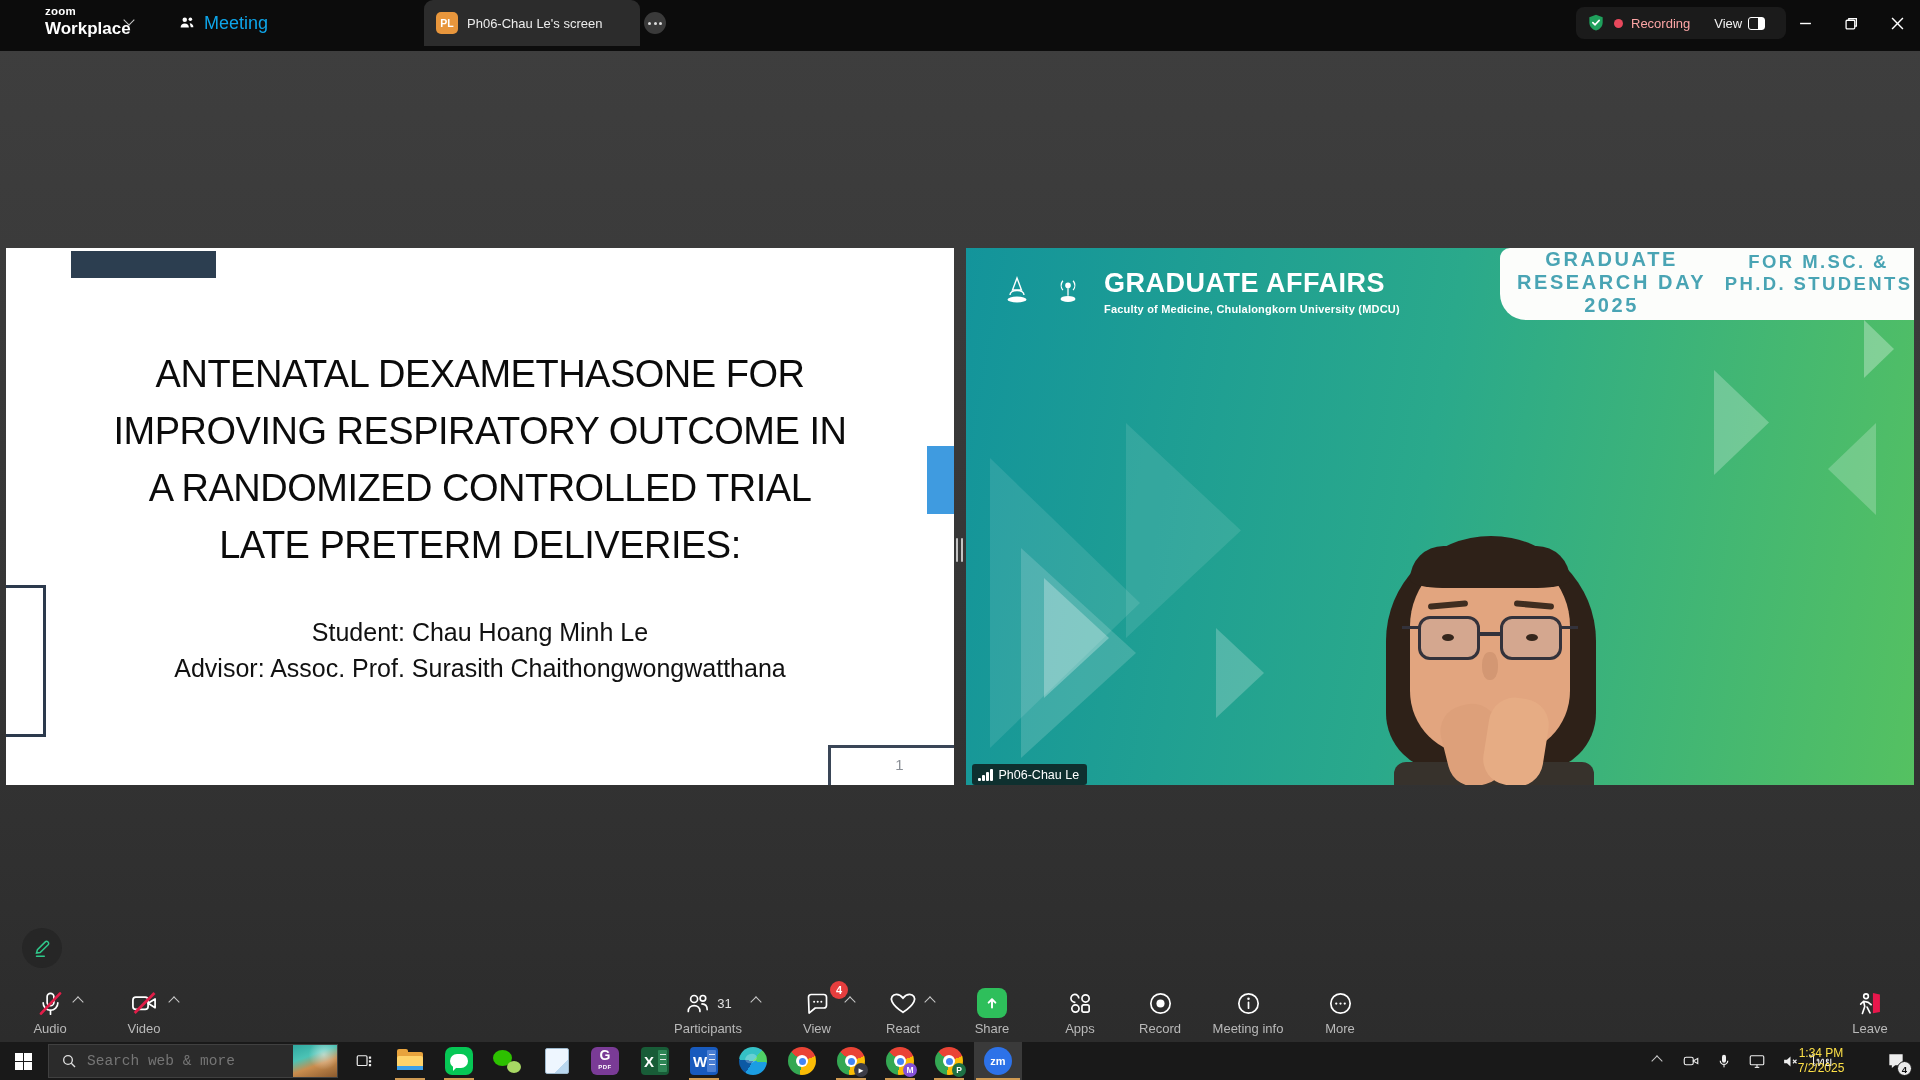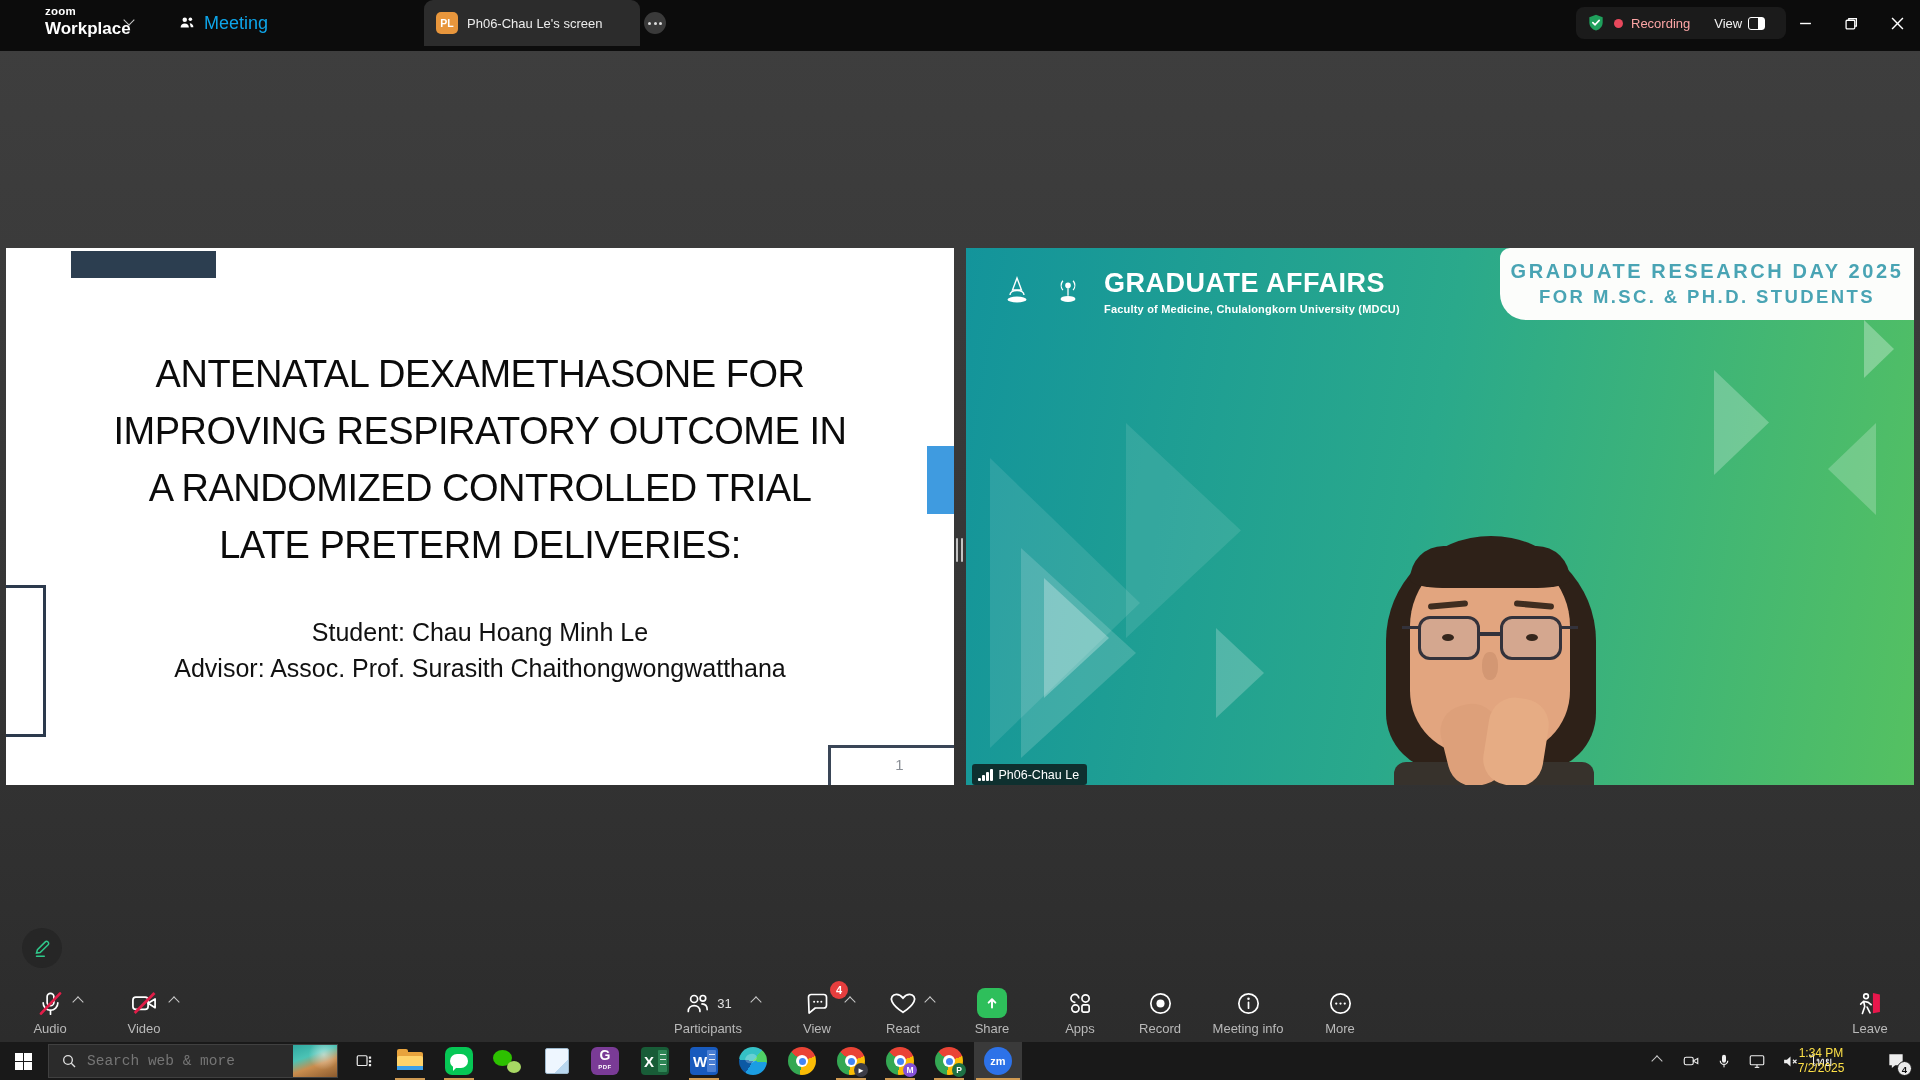--- a/index.html
+++ b/index.html
@@ -47,21 +47,21 @@
   #divider{position:absolute;left:954px;top:490px;width:10px;height:28px;display:flex;gap:3px;align-items:center;justify-content:center;cursor:col-resize}
   #divider i{width:2px;height:24px;background:#c3c3c3;border-radius:1px}
 
   
   #video{position:absolute;left:966px;top:202px;width:948px;height:537px;overflow:hidden;background:linear-gradient(100deg,#13949b 0%,#2aa98b 48%,#55c161 100%)}
   .tri{position:absolute;clip-path:polygon(0 0,100% 50%,0 100%)}
   .tri.flip{clip-path:polygon(100% 0,0 50%,100% 100%)}
   #ga-logo{position:absolute;left:36px;top:20px;display:flex;align-items:flex-start;gap:22px;color:#fff;z-index:3}
   #ga-text .l1{font-size:27px;font-weight:700;letter-spacing:.5px}
   #ga-text .l2{font-size:11px;font-weight:700;margin-top:4px;letter-spacing:.2px}
-  #banner{position:absolute;right:0;top:0;width:414px;height:72px;background:#fcfdfb;border-radius:10px 0 0 26px;z-index:3;display:flex;flex-direction:column;justify-content:center;text-align:center;color:#49a4b4;font-weight:700}
+  #banner{position:absolute;right:0;top:0;width:414px;height:72px;background:#fcfdfb;border-radius:10px 0 0 26px;z-index:3;display:flex;justify-content:center;text-align:center;color:#49a4b4;font-weight:700}
   #banner .e1{font-size:20px;letter-spacing:2.6px}
   #banner .e2{font-size:18.5px;letter-spacing:2.4px;margin-top:3px}
   
   #person{position:absolute;left:0;top:0;width:100%;height:100%;z-index:2}
   #person div{position:absolute}
   .hair{left:420px;top:288px;width:210px;height:235px;background:#2e2118;border-radius:105px 105px 58px 58px}
   .face{left:444px;top:302px;width:160px;height:205px;background:#e2a57f;border-radius:76px 76px 64px 64px}
   .fringe{left:444px;top:298px;width:160px;height:42px;background:#2e2118;border-radius:76px 76px 46% 46%}
   .brow{width:40px;height:6px;background:#3f2d20;border-radius:3px;top:354px}
   .brow.l{left:462px;transform:rotate(-5deg)}

